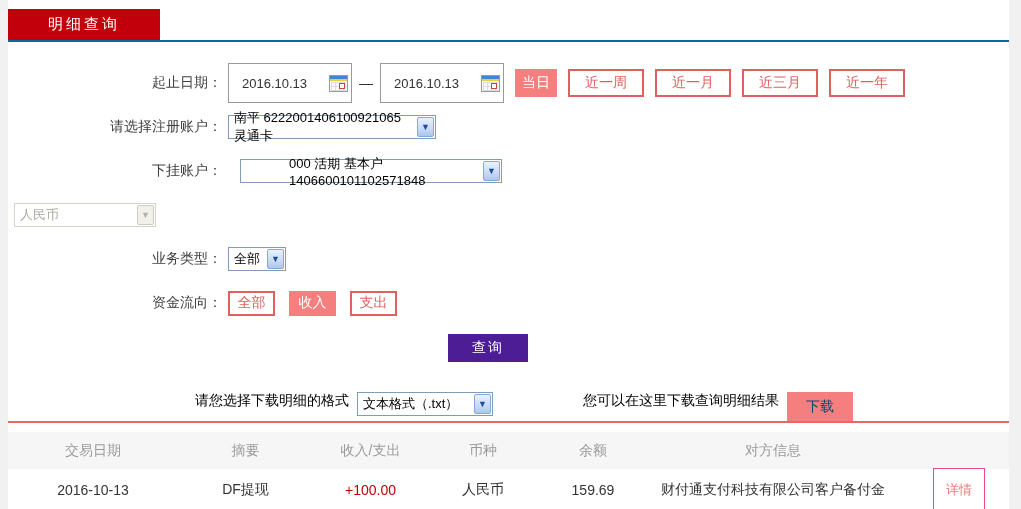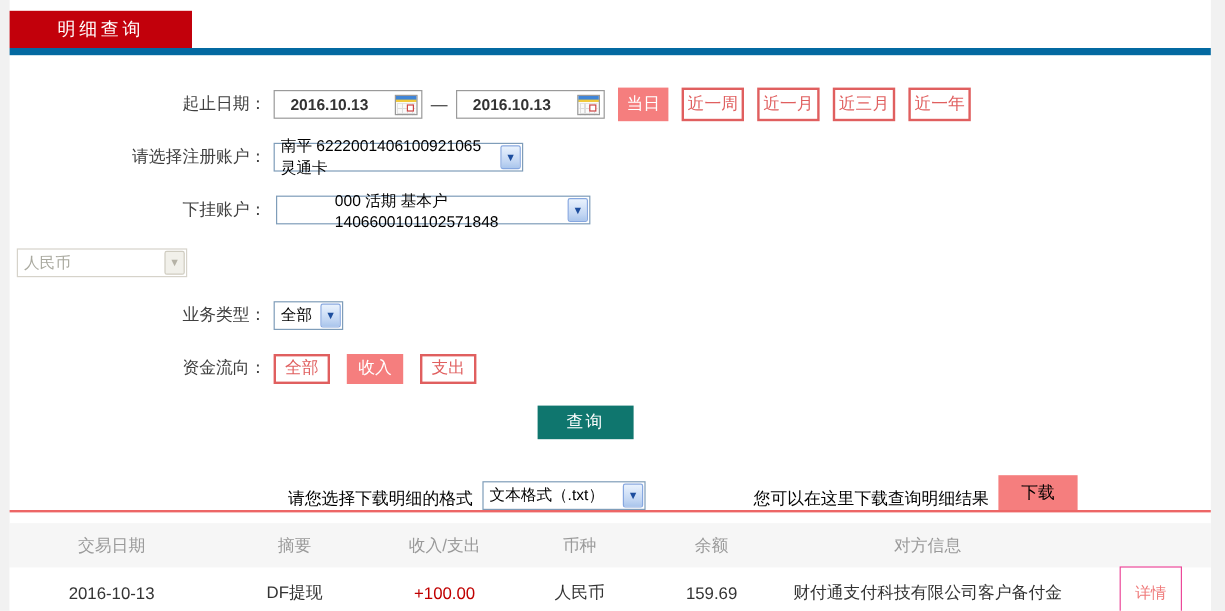--- a/index.html
+++ b/index.html
@@ -6,50 +6,50 @@
   html,body { width:1021px; height:509px; }
   body {
     background:#f1f1f1;
     font-family:"Liberation Sans","DejaVu Sans",sans-serif;
     position:relative;
     overflow:hidden;
   }
   .panel { position:absolute; left:8px; top:0; width:1001px; height:509px; background:#fff; }
 
   
-  .tabbar { padding-top:9px; border-bottom:6px solid #0369a1; }
+  .tabbar { padding-top:9px; border-bottom:2px solid #0369a1; }
   .tab {
     width:152px; height:31px; background:#c2000b; color:#fff;
     font-size:15px; letter-spacing:3px;
     display:flex; align-items:center; justify-content:center; cursor:pointer;
   }
 
   
   .form { padding-top:28px; }
   .form-row { display:flex; align-items:center; height:26px; margin-bottom:18px; }
   .form-label { width:214px; flex:none; text-align:right; font-size:14px; color:#404040; white-space:pre; }
 
   .date-input {
-    width:124px; height:24px; border:1px solid #9a9a9a; background:#fff;
+    width:124px; height:40px; border:1px solid #9a9a9a; background:#fff;
     display:inline-flex; align-items:center; justify-content:space-between;
-    font-size:13px; color:#333; padding:0 3px 0 13px; margin-left:6px;font-weight:bold;
+    font-size:13px; color:#333; padding:0 3px 0 13px; margin-left:6px;
   }
   .dash { margin:0 7px; font-size:14px; color:#333; }
 
   .cal-icon { width:19px; height:17px; border:1px solid #999; position:relative; background:#fafafa; flex:none; cursor:pointer;
     background-image:
       repeating-linear-gradient(to right, #ddd 0 1px, transparent 1px 4px),
       repeating-linear-gradient(to bottom, #ddd 0 1px, transparent 1px 4px);
     background-position:1px 6px; background-size:15px 10px; background-repeat:no-repeat; }
   .cal-icon::before { content:""; position:absolute; left:0; right:0; top:0; height:3px;
     background:#3f85d8; border-bottom:2px solid #f0c93c; }
   .cal-icon::after { content:""; position:absolute; right:2px; bottom:2px; width:4px; height:4px;
     border:1px solid #cc4444; background:#fff; }
 
-  .qbtn { height:28px; padding:0 3px; margin-left:11px; font-size:14px;
+  .qbtn { height:28px; padding:0 15px; margin-left:11px; font-size:14px;
     display:inline-flex; align-items:center; justify-content:center; cursor:pointer; }
   .qbtn.fill { background:#f57e7e; color:#fff; border:none; padding:0 7px; }
   .qbtn.outline { background:#fff; color:#e05f5f; border:2px solid #e05f5f; }
 
   .xp-select { height:24px; border:1px solid #7f9db9; background:#fff;
     display:inline-flex; align-items:center; font-size:13px; color:#000;
     padding:0 1px 0 5px; cursor:pointer; }
   .xp-arrow { margin-left:auto; width:17px; height:20px; flex:none;
     background:linear-gradient(180deg,#e9f2fd 0%,#c2d6f3 70%,#aac6ec 100%);
     border:1px solid #86a7e0; border-radius:2px; color:#1d4e9e; font-size:9px;
@@ -61,29 +61,29 @@
   .w-sub { width:262px; }
   .w-currency { width:142px; }
   .w-business { width:58px; }
   .w-dlformat { width:136px; }
 
   .flowbtn { height:25px; width:47px; margin-left:14px; font-size:14px;
     display:inline-flex; align-items:center; justify-content:center; cursor:pointer; }
   .flowbtn.outline { background:#fff; color:#e05f5f; border:2px solid #e05f5f; }
   .flowbtn.fill { background:#f57e7e; color:#fff; border:none; }
 
-  .query-btn { margin:18px 0 0 440px; width:80px; height:28px; background:#0f766e; color:#fff;
+  .query-btn { margin:18px 0 0 440px; width:80px; height:28px; background:#4c1d95; color:#fff;
     font-size:14px; letter-spacing:2px; display:flex; align-items:center; justify-content:center; cursor:pointer; }
 
   
-  .download-row { display:flex; align-items:flex-end; height:29px; margin-top:30px; font-size:14px; color:#000;margin-left:45px; }
+  .download-row { display:flex; align-items:flex-start; height:29px; margin-top:30px; font-size:14px; color:#000; }
   .dl-label { margin-left:187px; }
   .download-row .w-dlformat { margin-left:8px; }
   .dl-hint { margin-left:90px; }
-  .dl-btn { margin-left:8px; width:66px; height:29px; background:#f57e7e; color:#000000; font-size:14px;
+  .dl-btn { margin-left:8px; width:66px; height:29px; background:#f57e7e; color:#0c4a6e; font-size:14px;
     display:flex; align-items:center; justify-content:center; cursor:pointer; }
 
   .divider { height:2px; background:#ed6666; margin-top:0; }
 
   
   .thead { display:flex; align-items:center; height:37px; background:#f6f6f6;
     color:#9a9a9a; font-size:14px; margin-top:9px; }
   .trow { display:flex; align-items:center; height:41px; background:#fff; font-size:14px; color:#333; }
   .c { text-align:center; flex:none; }
   .c1 { width:170px; } .c2 { width:135px; } .c3 { width:115px; }
@@ -126,21 +126,21 @@
     <div class="form-row">
       <div class="form-label">请选择注册账户：</div>
       <div class="xp-select w-register" style="margin-left:6px;">
         <span>南平 6222001406100921065 灵通卡</span>
         <span class="xp-arrow">▼</span>
       </div>
     </div>
 
     <div class="form-row">
       <div class="form-label">下挂账户：</div>
-      <div class="xp-select w-sub" style="margin-left:8px;padding-left:48px;">
+      <div class="xp-select w-sub" style="margin-left:18px;padding-left:48px;">
         <span>000 活期 基本户 1406600101102571848</span>
         <span class="xp-arrow">▼</span>
       </div>
     </div>
 
     <div class="form-row">
       <div class="xp-select disabled w-currency" style="margin-left:6px;">
         <span>人民币</span>
         <span class="xp-arrow">▼</span>
       </div>

